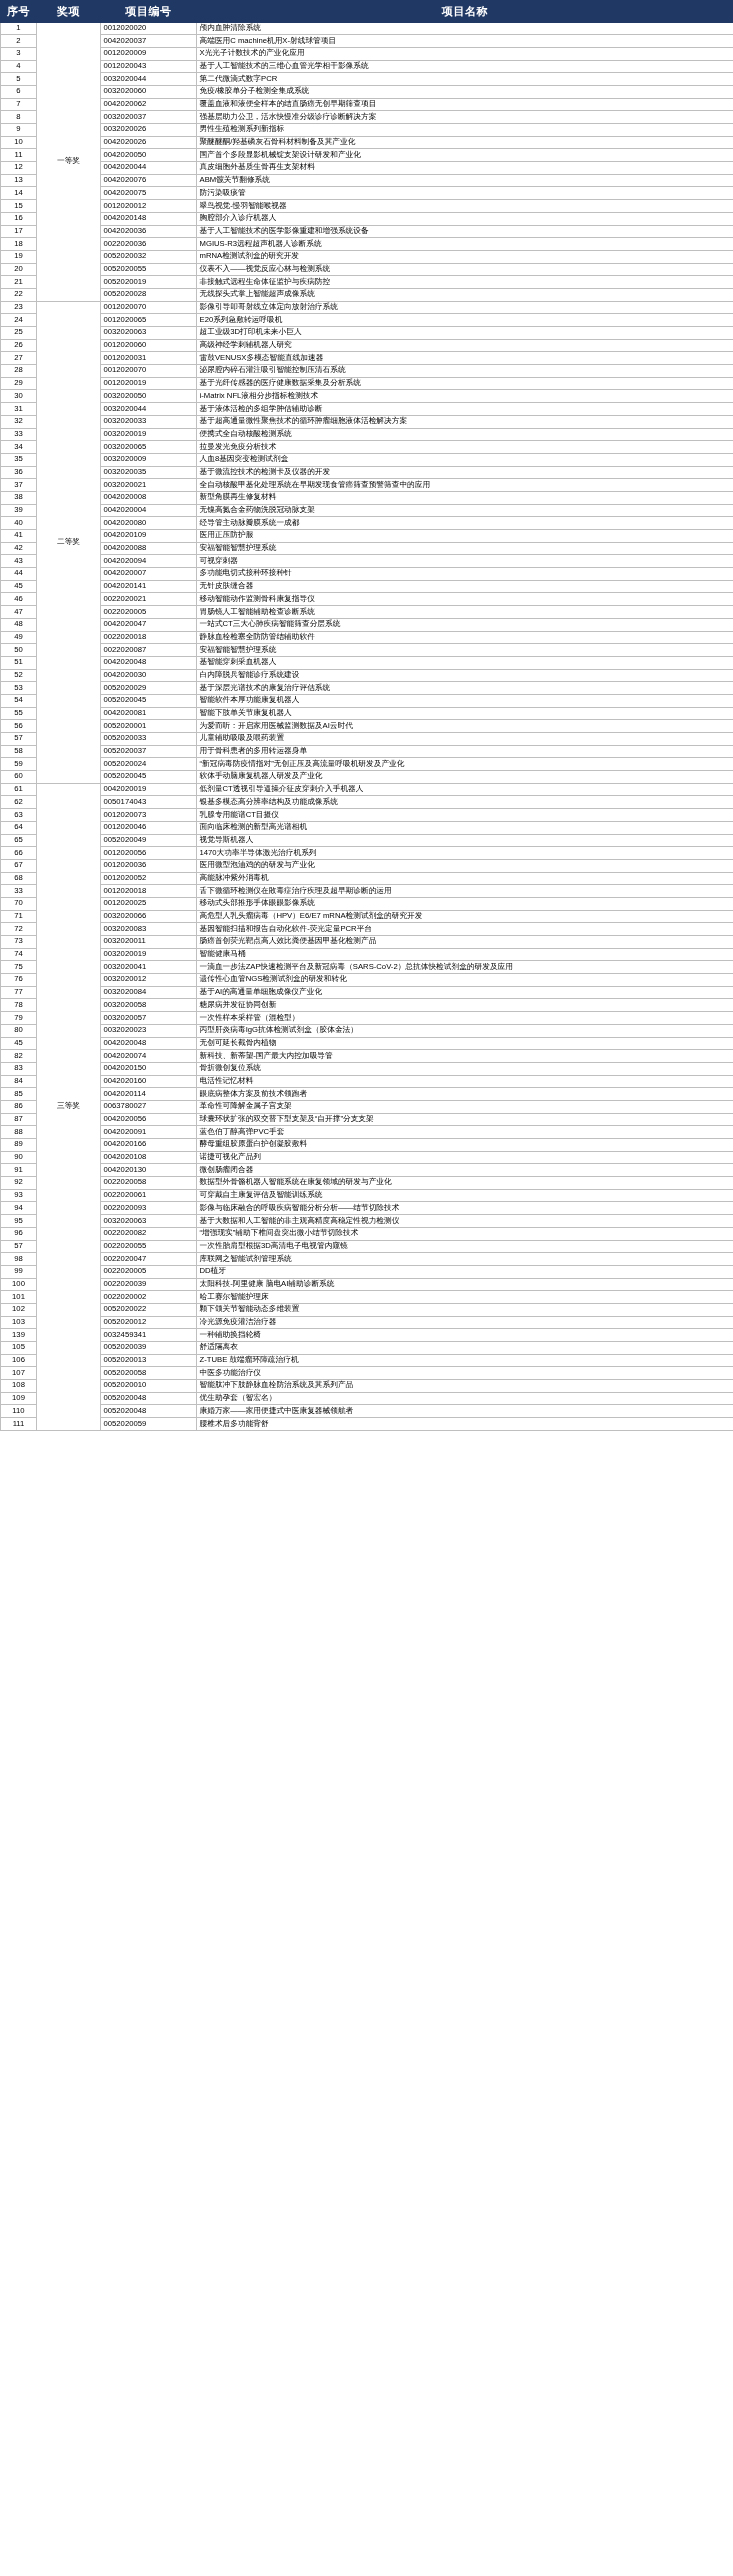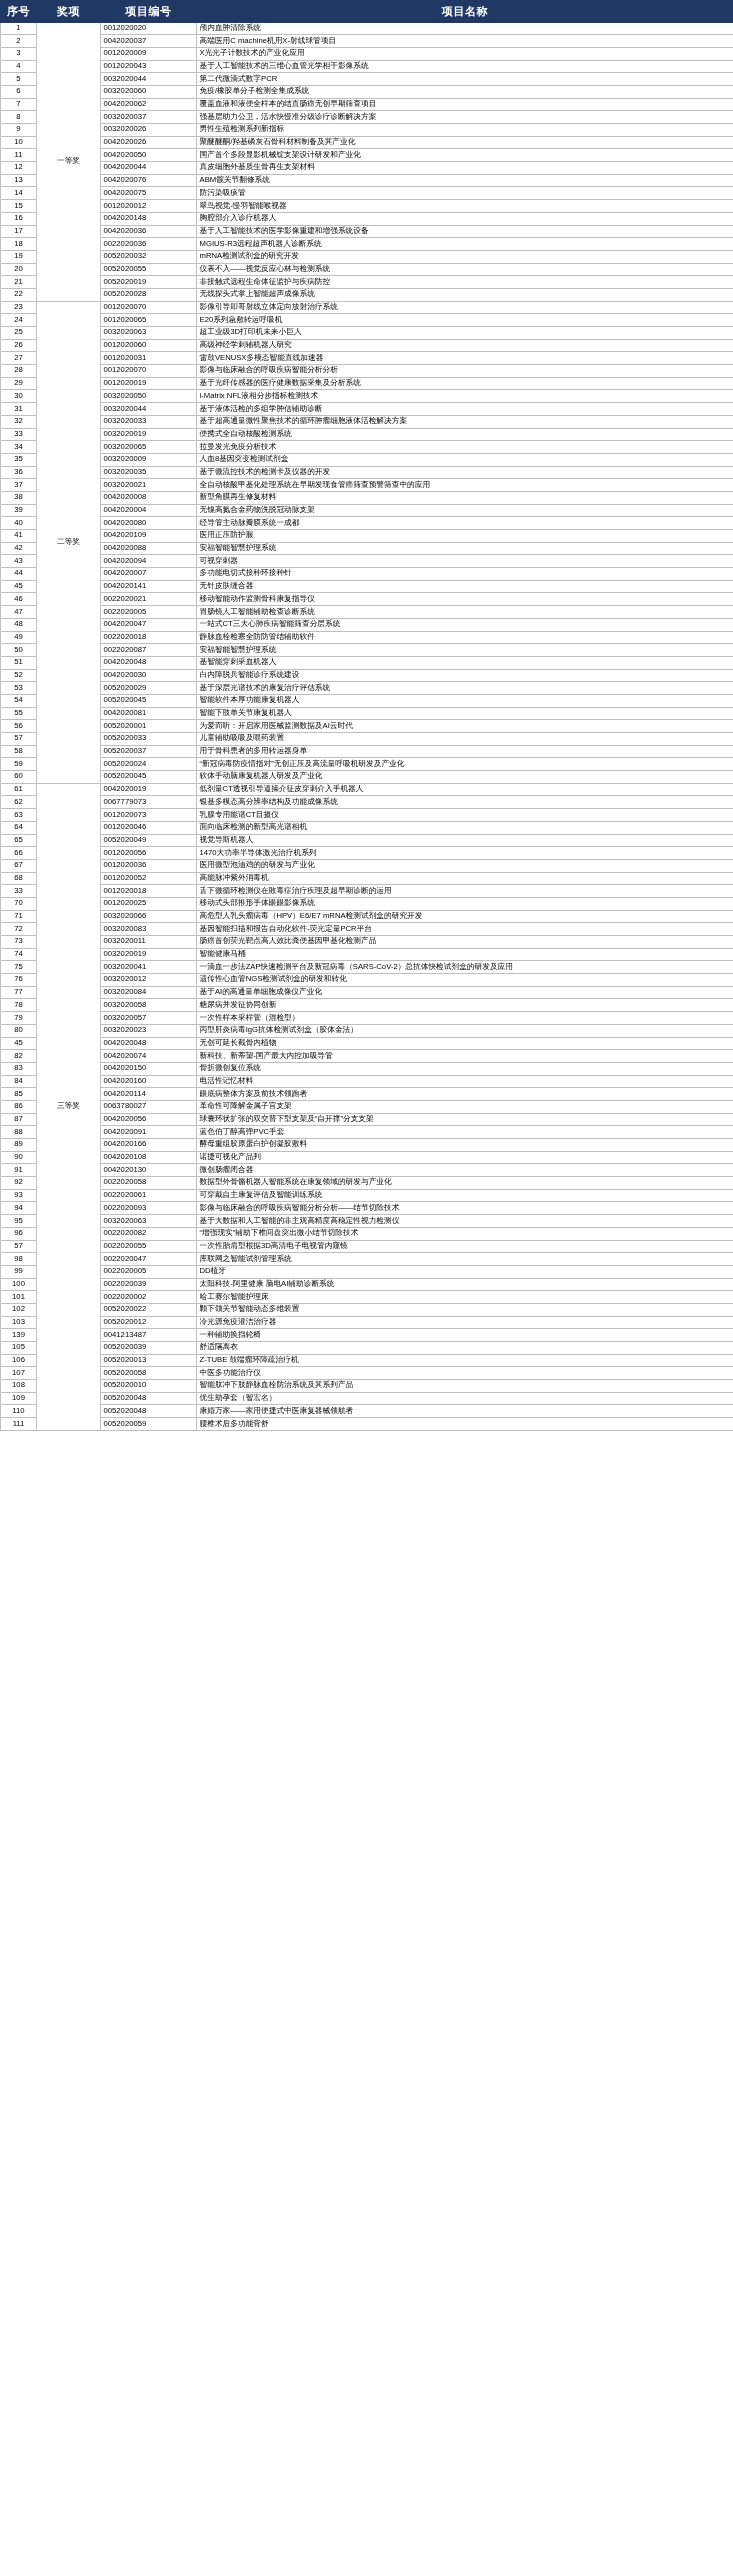--- a/index.html
+++ b/index.html
@@ -205,21 +205,21 @@
         <td class="c-name">高级神经学刺辅机器人研究</td>
       </tr>
       <tr>
         <td class="c-no">27</td>
         <td class="c-code">0012020031</td>
         <td class="c-name">雷鼓VENUSX多模态智能直线加速器</td>
       </tr>
       <tr>
         <td class="c-no">28</td>
         <td class="c-code">0012020070</td>
-        <td class="c-name">影像与临床融合的呼吸疾病智能分析分析</td>
+        <td class="c-name">泌尿腔内碎石灌注吸引智能控制压清石系统</td>
       </tr>
       <tr>
         <td class="c-no">29</td>
         <td class="c-code">0012020019</td>
         <td class="c-name">基于光纤传感器的医疗健康数据采集及分析系统</td>
       </tr>
       <tr>
         <td class="c-no">30</td>
         <td class="c-code">0032020050</td>
         <td class="c-name">i-Matrix NFL液相分步指标检测技术</td>
@@ -375,21 +375,21 @@
         <td class="c-name">软体手动脑康复机器人研发及产业化</td>
       </tr>
       <tr>
         <td class="c-no">61</td>
         <td class="c-award" rowspan="51">三等奖</td>
         <td class="c-code">0042020019</td>
         <td class="c-name">低剂量CT透视引导逼操介征皮穿刺介入手机器人</td>
       </tr>
       <tr>
         <td class="c-no">62</td>
-        <td class="c-code">0067779073</td>
+        <td class="c-code">0050174043</td>
         <td class="c-name">银基多模态高分辨率结构及功能成像系统</td>
       </tr>
       <tr>
         <td class="c-no">63</td>
         <td class="c-code">0012020073</td>
         <td class="c-name">乳腺专用能谱CT目摄仪</td>
       </tr>
       <tr>
         <td class="c-no">64</td>
         <td class="c-code">0012020046</td>
@@ -585,21 +585,21 @@
         <td class="c-code">0052020022</td>
         <td class="c-name">颗下颌关节智能动态多维装置</td>
       </tr>
       <tr>
         <td class="c-no">103</td>
         <td class="c-code">0052020012</td>
         <td class="c-name">冷光源免疫灌洁治疗器</td>
       </tr>
       <tr>
         <td class="c-no">139</td>
-        <td class="c-code">0041213487</td>
+        <td class="c-code">0032459341</td>
         <td class="c-name">一种辅助换挡轮椅</td>
       </tr>
       <tr>
         <td class="c-no">105</td>
         <td class="c-code">0052020039</td>
         <td class="c-name">舒适隔离衣</td>
       </tr>
       <tr>
         <td class="c-no">106</td>
         <td class="c-code">0052020013</td>

